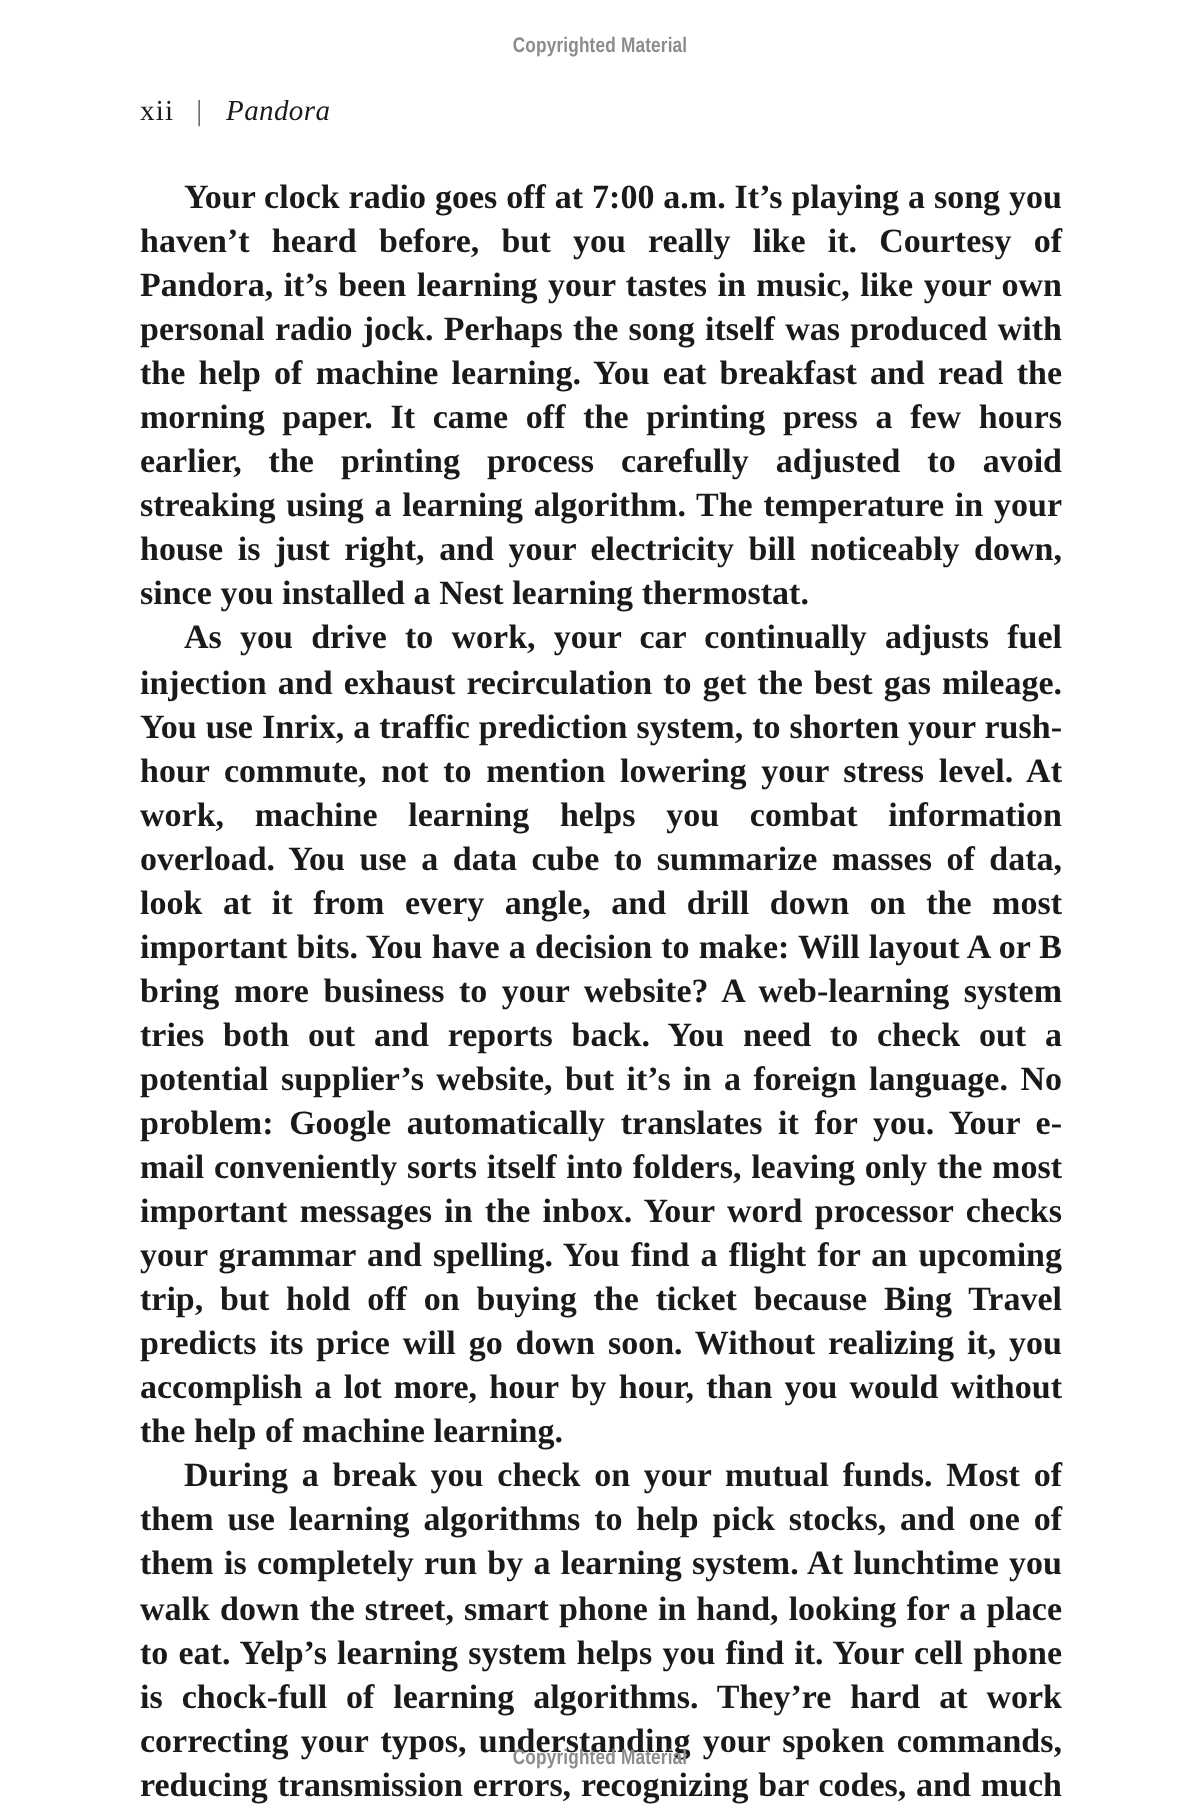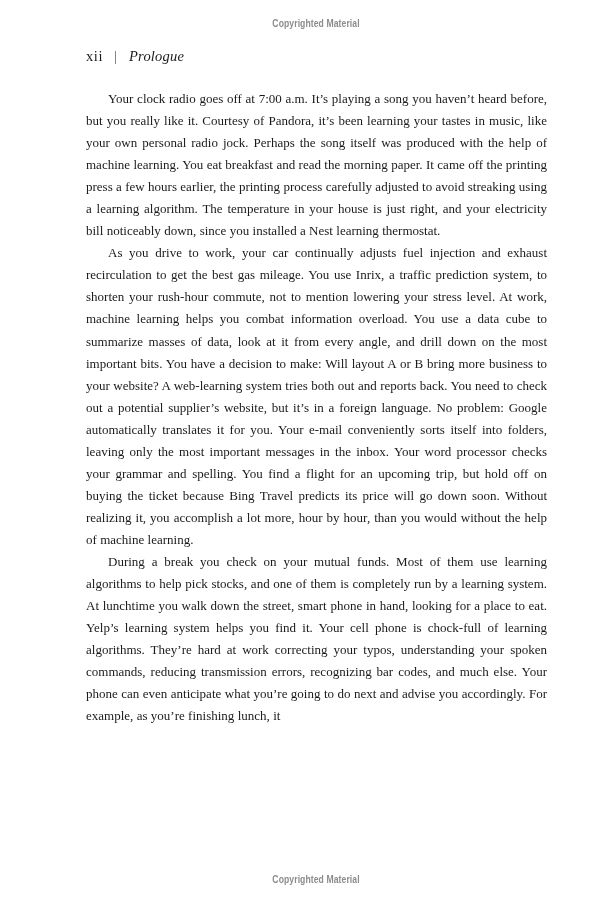--- a/index.html
+++ b/index.html
@@ -12,21 +12,20 @@
     font-family: "Liberation Serif", "DejaVu Serif", serif;
     color: #1a1a1a;
   }
   .page {
     position: relative;
     width: 571px;
     height: 906px;
     background: #ffffff;
     overflow: hidden;
     box-sizing: border-box;
-    margin-left: 16px;
   }
 
   
   .watermark {
     position: absolute;
     left: 0;
     width: 600px;
     text-align: center;
     font-family: "Liberation Sans", "DejaVu Sans", sans-serif;
     font-size: 10.5px;
@@ -71,36 +70,37 @@
     position: absolute;
     top: 88px;
     left: 70px;
     width: 461px;
   }
   .textblock p {
     margin: 0;
     text-indent: 22px;
     text-align: justify;
     text-justify: inter-word;
-    font-size: 13px;
+    font-size: 17px;
     line-height: 22.05px;
     hyphens: none;
     -webkit-hyphens: none;
     word-spacing: 0.1px;
+    font-weight: bold;
   }
 </style>
 </head>
 <body>
 
 <div class="page">
 
   <div class="watermark watermark-top">Copyrighted Material</div>
 
   <div class="running-head">
-    <span class="folio">xii</span><span class="rule">|</span><span class="chapter-title">Prologue</span>
+    <span class="folio">xii</span><span class="rule">|</span><span class="chapter-title">Pandora</span>
   </div>
 
   <div class="textblock">
     <p>Your clock radio goes off at 7:00 a.m. It’s playing a song you haven’t heard before, but you really like it. Courtesy of Pandora, it’s been learning your tastes in music, like your own personal radio jock. Perhaps the song itself was produced with the help of machine learning. You eat breakfast and read the morning paper. It came off the printing press a few hours earlier, the printing process carefully adjusted to avoid streaking using a learning algorithm. The temperature in your house is just right, and your electricity bill noticeably down, since you installed a Nest learning thermostat.</p>
     <p>As you drive to work, your car continually adjusts fuel injection and exhaust recirculation to get the best gas mileage. You use Inrix, a traffic prediction system, to shorten your rush-hour commute, not to mention lowering your stress level. At work, machine learning helps you combat information overload. You use a data cube to summarize masses of data, look at it from every angle, and drill down on the most important bits. You have a decision to make: Will layout A or B bring more business to your website? A web-learning system tries both out and reports back. You need to check out a potential supplier’s website, but it’s in a foreign language. No problem: Google automatically translates it for you. Your e-mail conveniently sorts itself into folders, leaving only the most important messages in the inbox. Your word processor checks your grammar and spelling. You find a flight for an upcoming trip, but hold off on buying the ticket because Bing Travel predicts its price will go down soon. Without realizing it, you accomplish a lot more, hour by hour, than you would without the help of machine learning.</p>
     <p>During a break you check on your mutual funds. Most of them use learning algorithms to help pick stocks, and one of them is completely run by a learning system. At lunchtime you walk down the street, smart phone in hand, looking for a place to eat. Yelp’s learning system helps you find it. Your cell phone is chock-full of learning algorithms. They’re hard at work correcting your typos, understanding your spoken commands, reducing transmission errors, recognizing bar codes, and much else. Your phone can even anticipate what you’re going to do next and advise you accordingly. For example, as you’re finishing lunch, it</p>
   </div>
 
   <div class="watermark watermark-bottom">Copyrighted Material</div>
 

